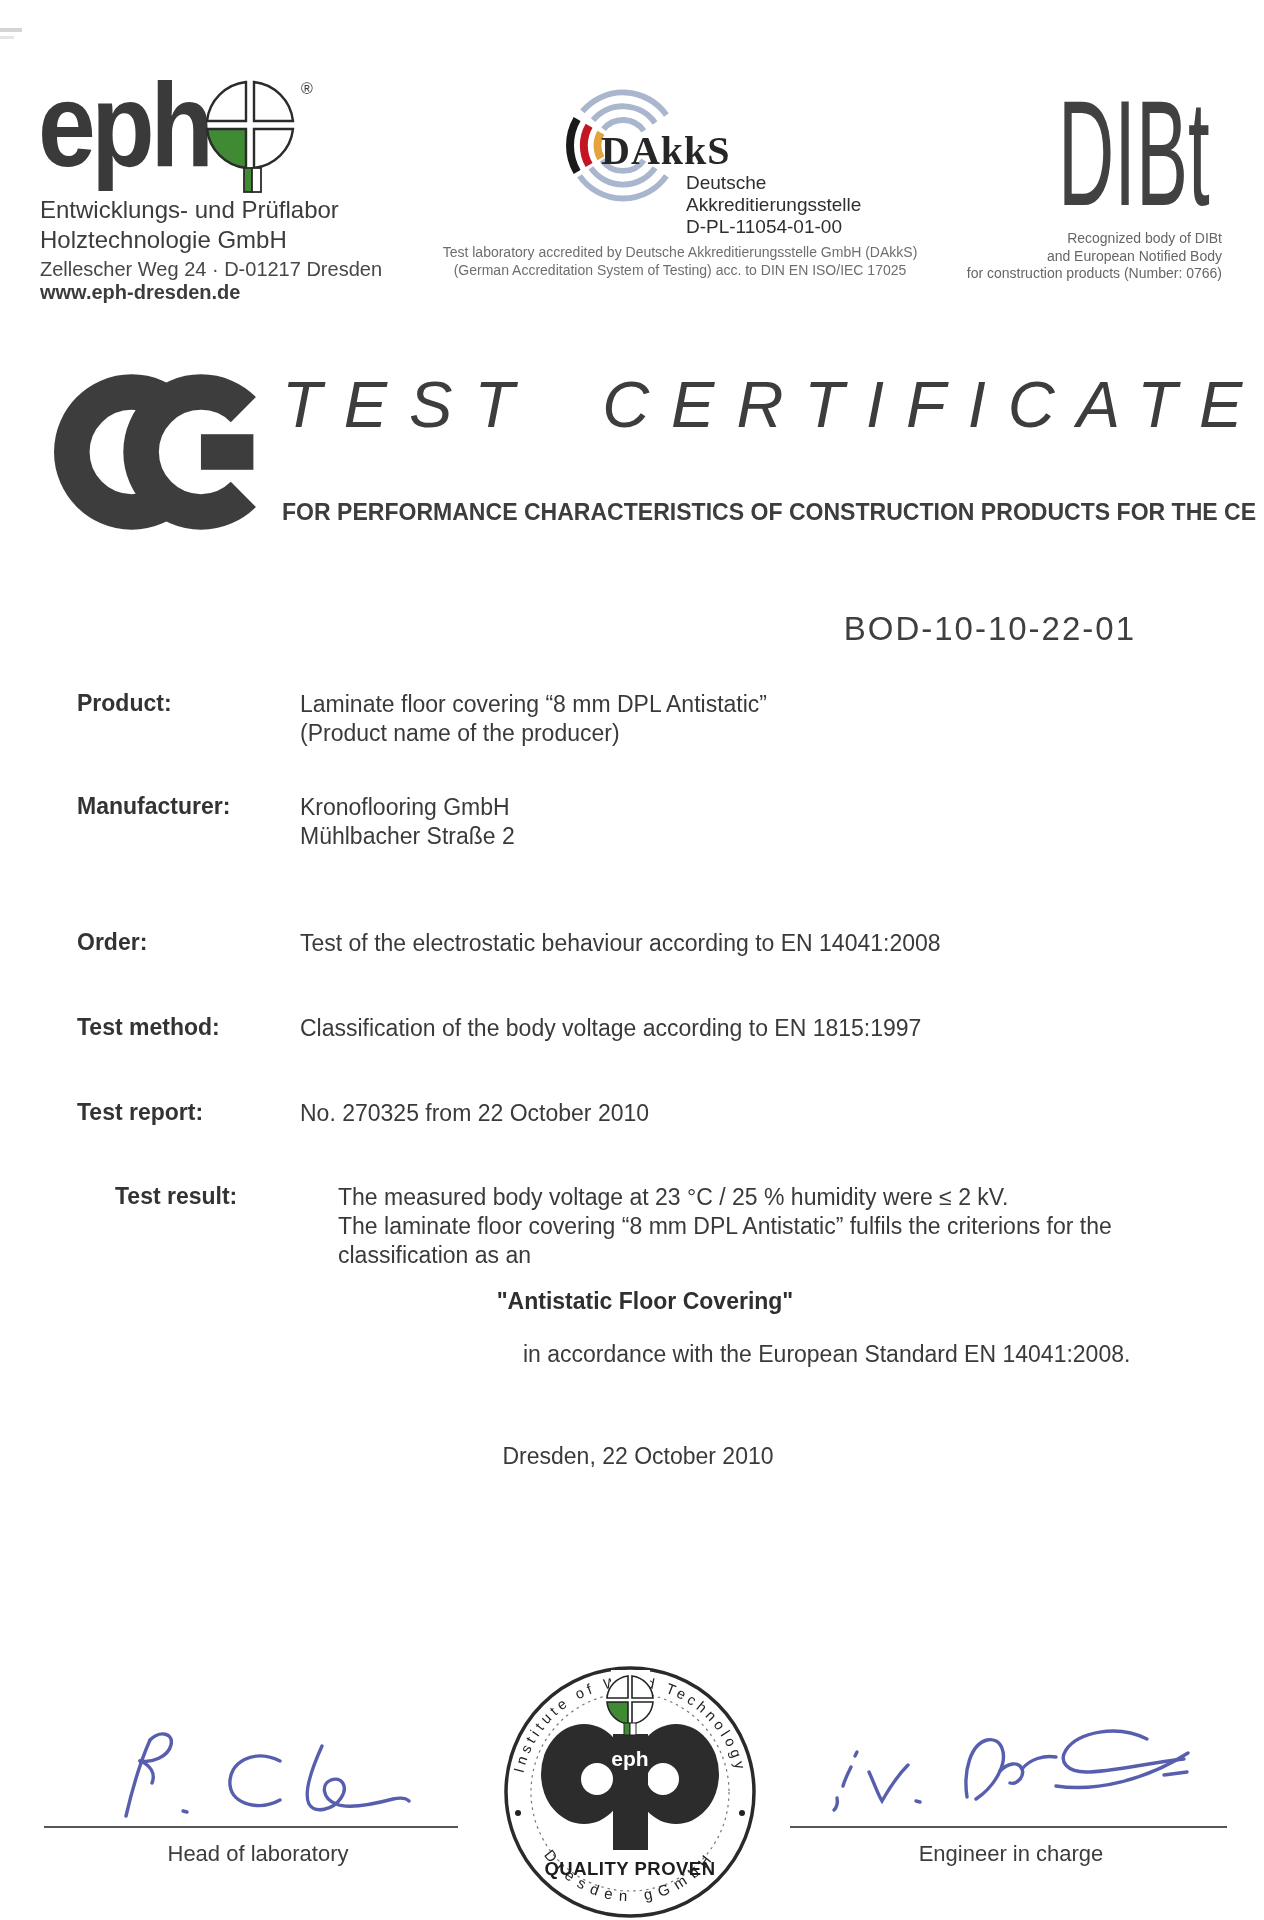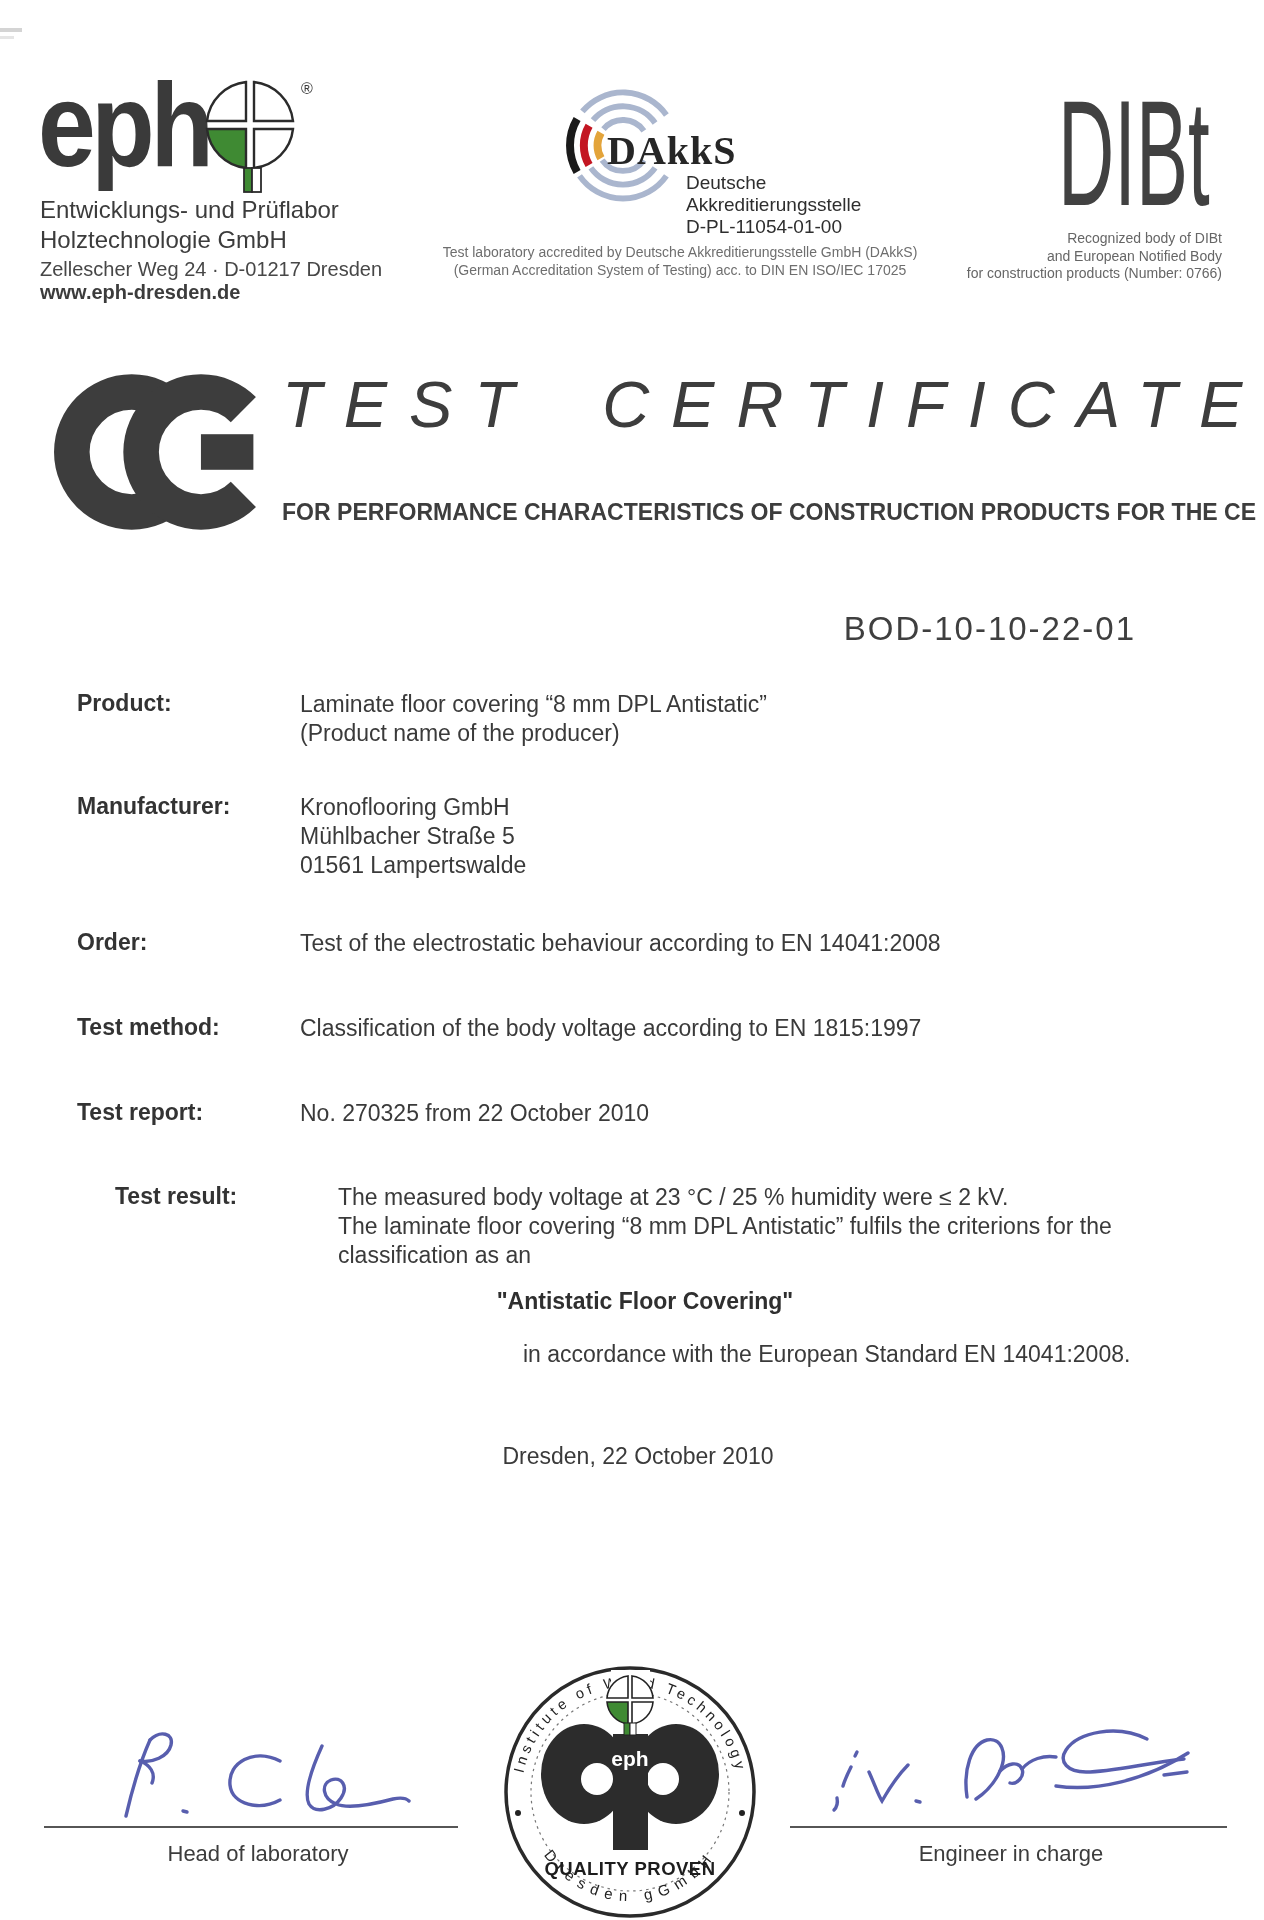--- a/index.html
+++ b/index.html
@@ -62,21 +62,21 @@
       <path d="M33.7,34.2 A37,37 0 0 1 92.3,36.8"></path>
       <path d="M43.6,42.6 A24,24 0 0 1 81.7,44.2"></path>
       <path d="M21,86.7 A50,50 0 0 0 103,86.7"></path>
       <path d="M31.7,79.2 A37,37 0 0 0 92.3,79.2"></path>
       <path d="M42.3,71.8 A24,24 0 0 0 81.7,71.8"></path>
     </g>
     <path d="M18.7,33 A50,50 0 0 0 18.7,83" fill="none" stroke="#1a1a1a" stroke-width="7.5"></path>
     <path d="M30,39.5 A37,37 0 0 0 30,76.5" fill="none" stroke="#c31622" stroke-width="7.5"></path>
     <path d="M41.2,46 A24,24 0 0 0 41.2,70" fill="none" stroke="#e3a43b" stroke-width="7.5"></path>
   </svg>
-  <div class="abs dakks-wordmark" style="left:601px;top:131px;margin-left:6px;">DAkkS</div>
+  <div class="abs dakks-wordmark" style="left:601px;top:131px;">DAkkS</div>
   <div class="abs dakks-org" style="left:686px;top:172px;">Deutsche</div>
   <div class="abs dakks-org" style="left:686px;top:194px;">Akkreditierungsstelle</div>
   <div class="abs dakks-org" style="left:686px;top:216px;">D-PL-11054-01-00</div>
   <div class="abs small-note" style="left:376px;top:244px;width:608px;text-align:center;">
     <div>Test laboratory accredited by Deutsche Akkreditierungsstelle GmbH (DAkkS)</div>
     <div>(German Accreditation System of Testing) acc. to DIN EN ISO/IEC 17025</div>
   </div>
 
   <div class="abs dibt-wordmark" style="left:1058px;top:78px;">DIBt</div>
   <div class="abs small-note" style="right:42px;top:230px;width:420px;text-align:right;color:#666;">
@@ -102,22 +102,21 @@
     <div class="val">
       <div>Laminate floor covering “8 mm DPL Antistatic”</div>
       <div>(Product name of the producer)</div>
     </div>
   </div>
 
   <div class="row" style="top:793px;">
     <div class="lbl">Manufacturer:</div>
     <div class="val">
       <div>Kronoflooring GmbH</div>
-      <div>Mühlbacher Straße 5</div>
-      <div>01561 Lampertswalde</div>
+      <div>Mühlbacher Straße 2</div>
     </div>
   </div>
 
   <div class="row" style="top:929px;">
     <div class="lbl">Order:</div>
     <div class="val">
         <div>Test of the electrostatic behaviour according to EN 14041:2008</div>
       </div>
   </div>
 

